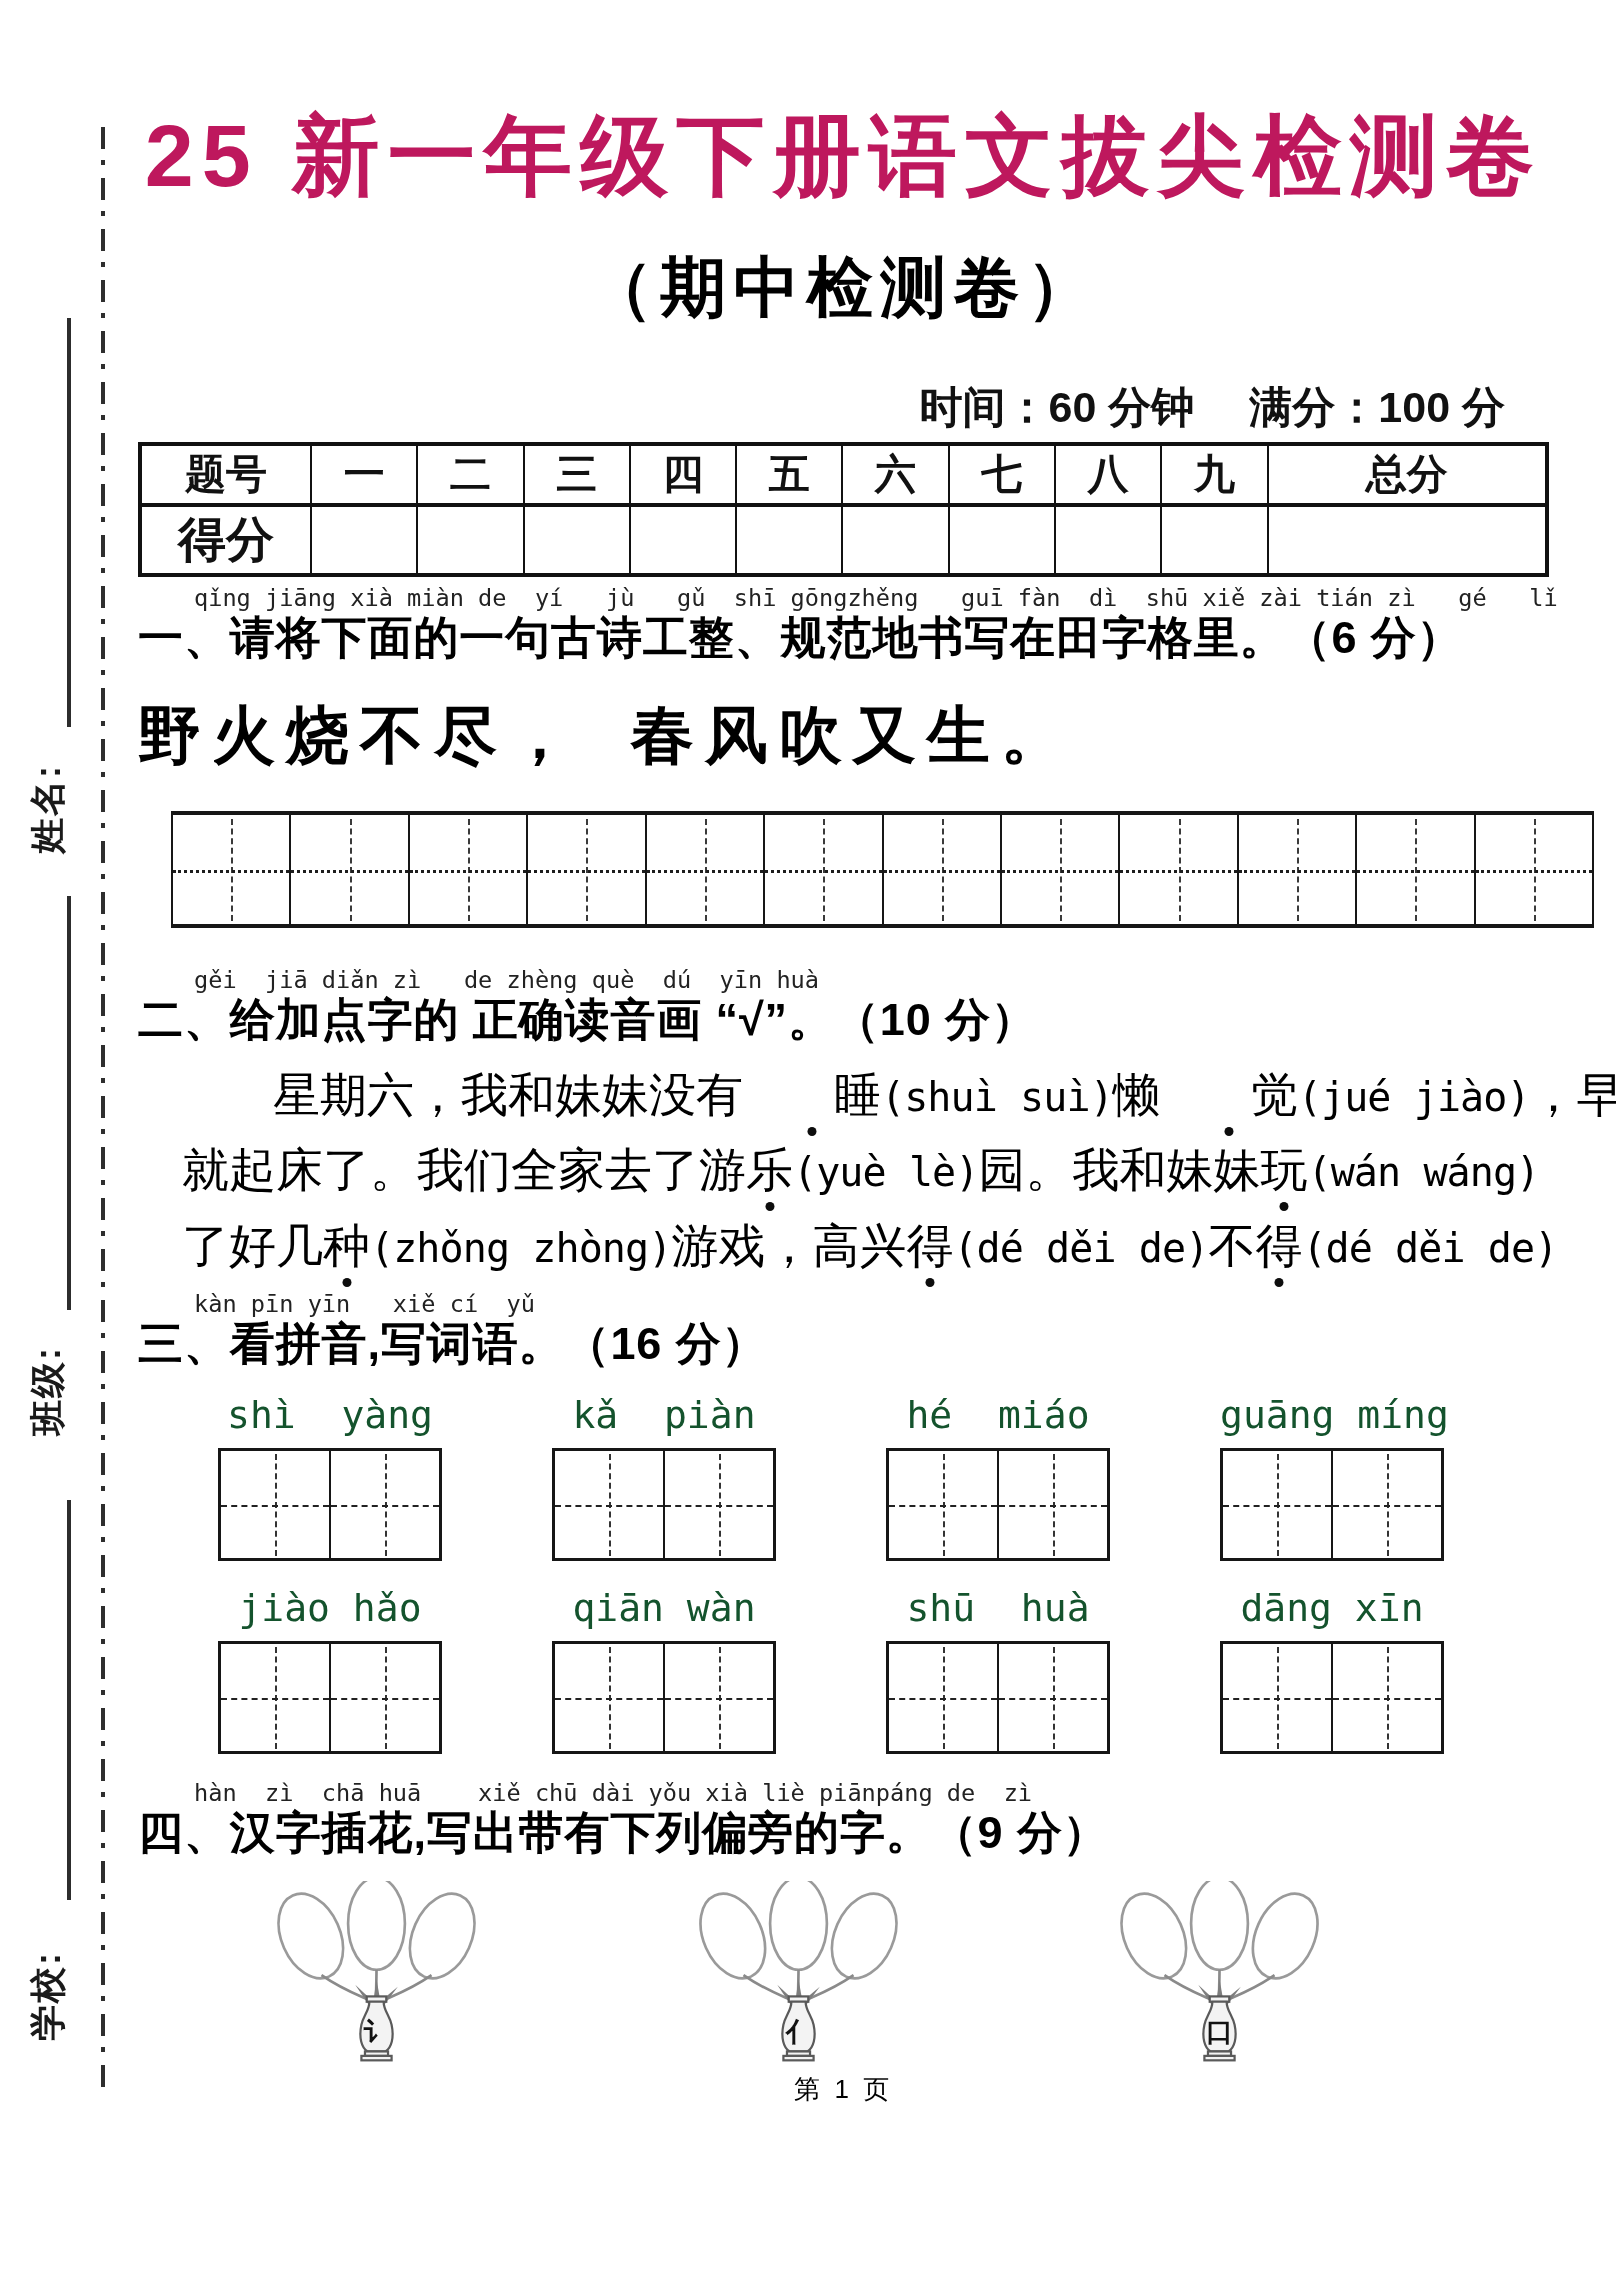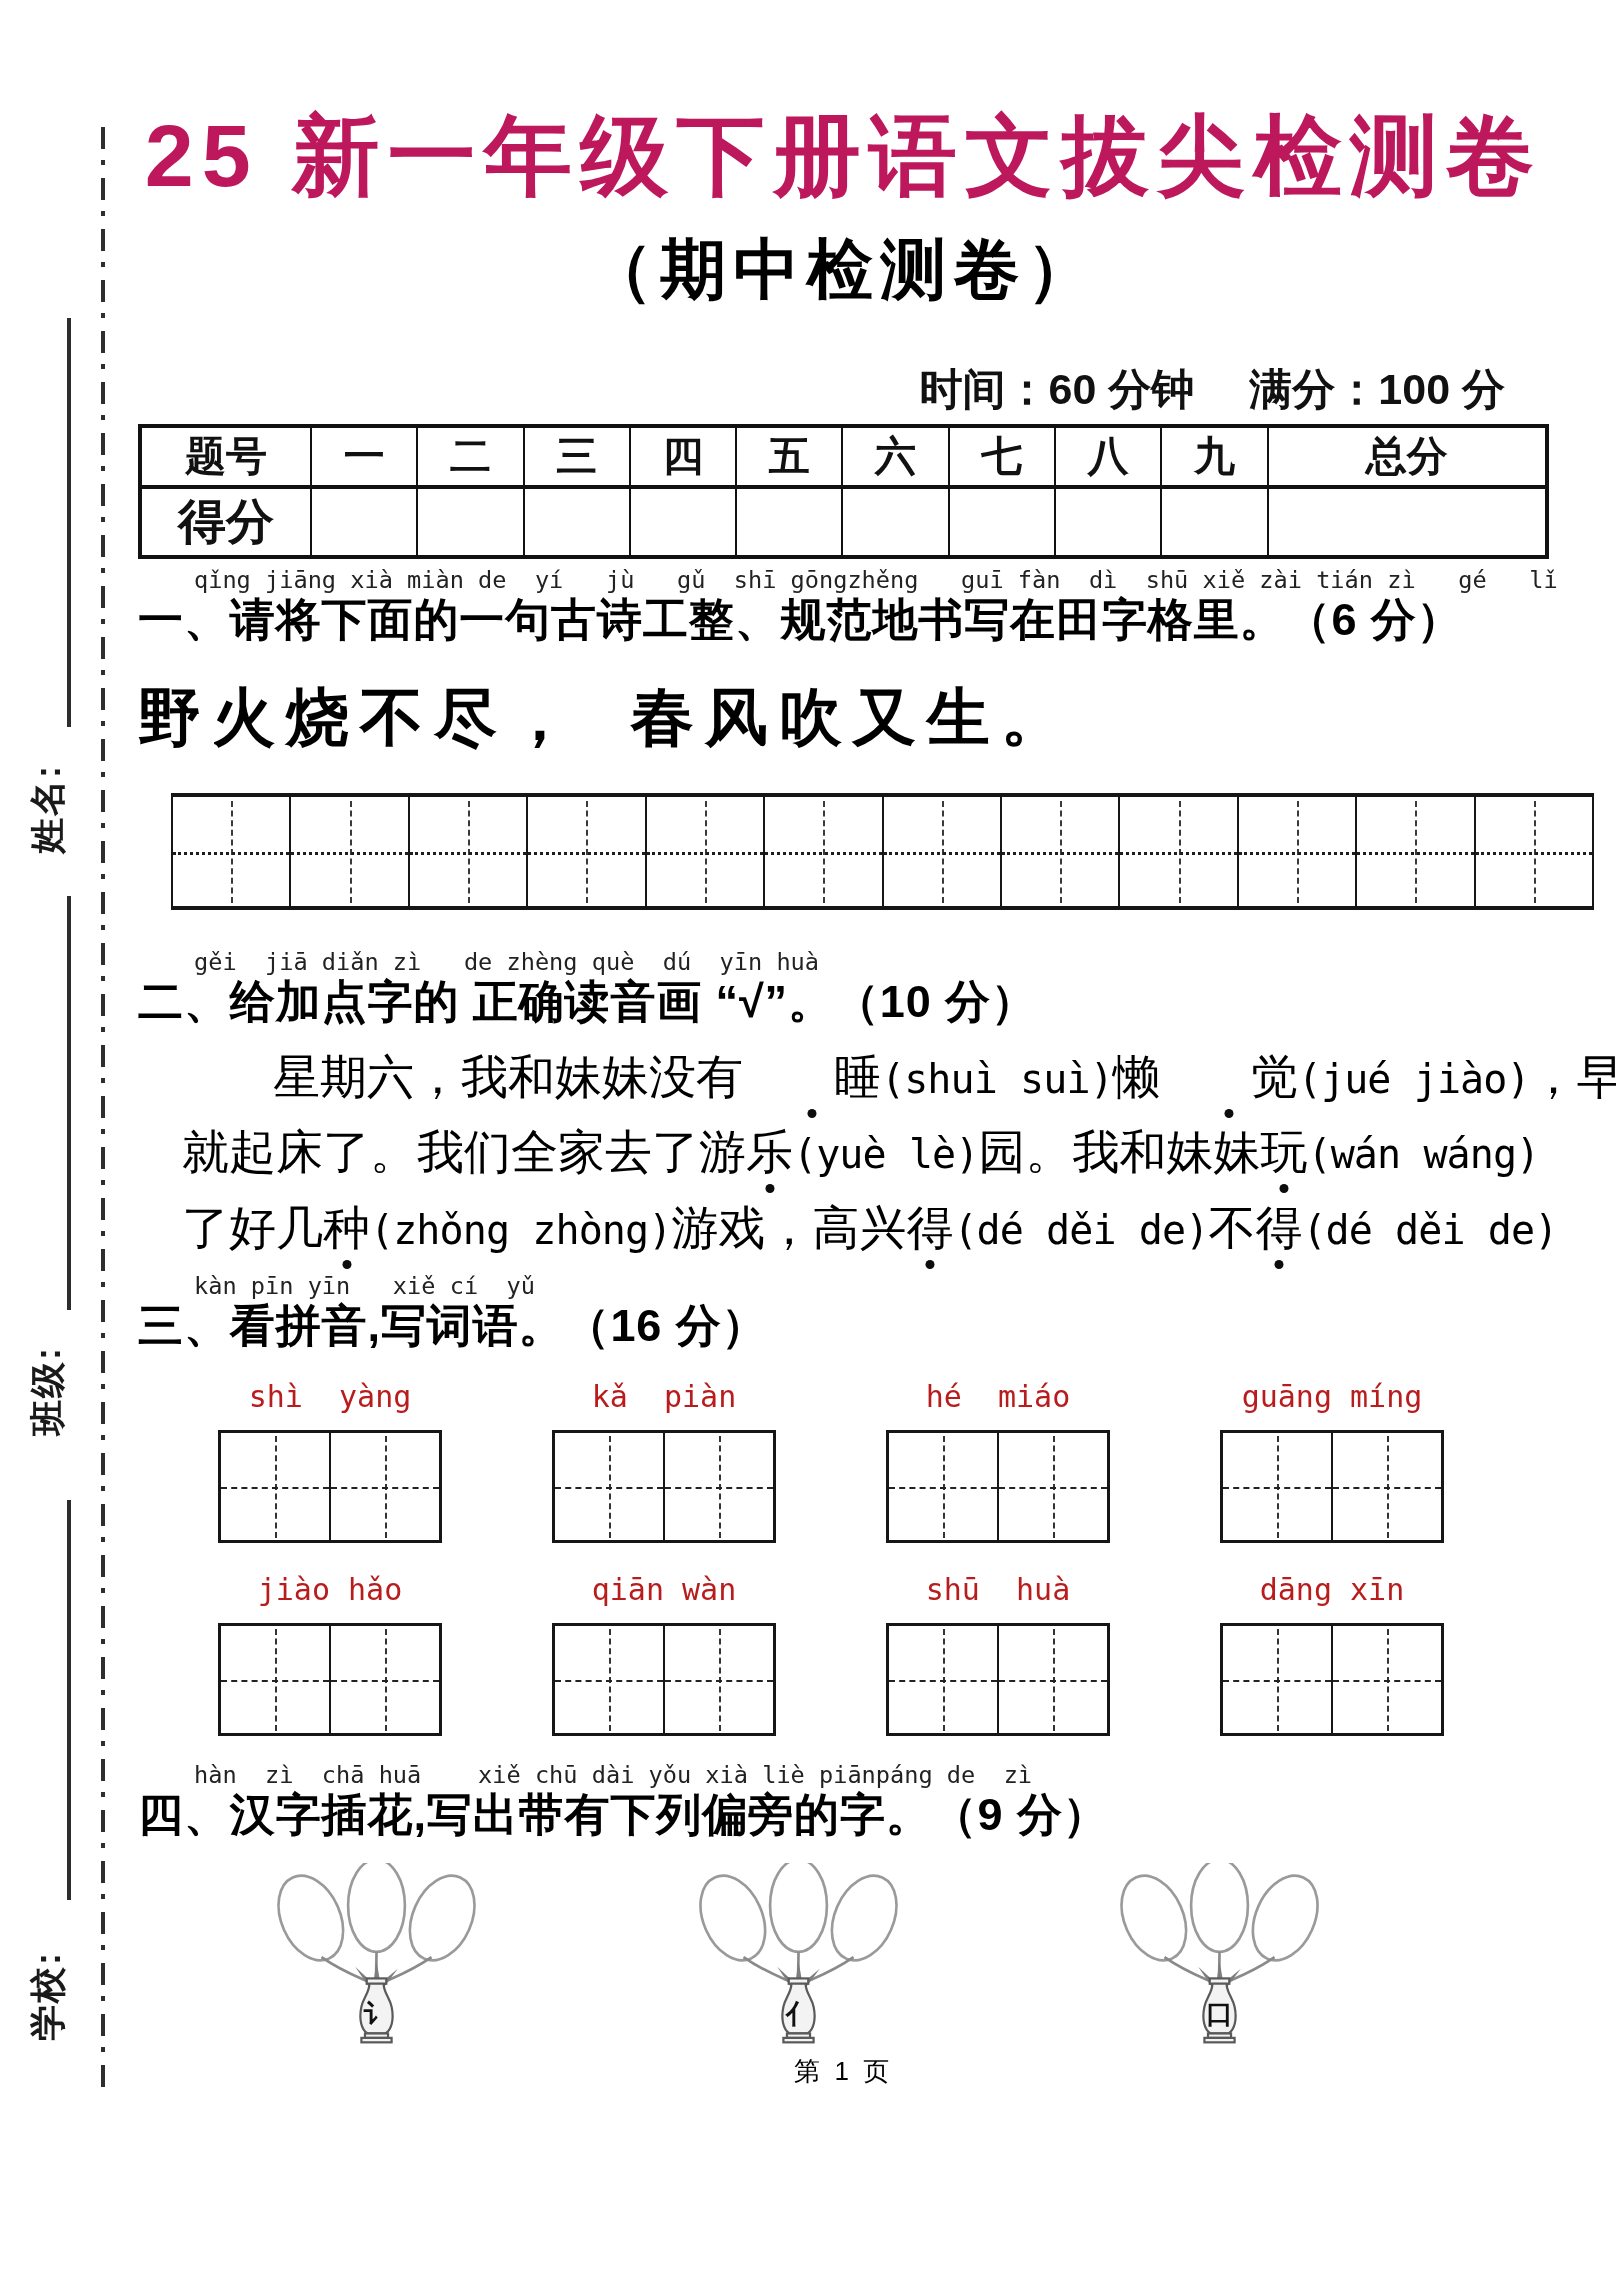--- a/index.html
+++ b/index.html
@@ -14,21 +14,21 @@
   }
   .write-line{position:absolute;left:67px;width:3.6px;background:#2d2d2d;}
   .side-label{
     position:absolute;left:-9px;width:113px;height:58px;line-height:58px;
     text-align:center;transform:rotate(-90deg);font-size:36px;font-weight:600;color:#1a1a1a;
     letter-spacing:1.8px;white-space:nowrap;
   }
   
   .content{position:absolute;left:138px;top:0;width:1411px;}
   .title{margin-top:107px;font-size:88px;line-height:1.12;font-weight:700;text-align:center;letter-spacing:8.2px;color:#be185d;}
-  .subtitle{margin-top:22px;font-size:66px;line-height:1.25;font-weight:900;text-align:center;letter-spacing:7.3px;color:#000;}
+  .subtitle{margin-top:40px;font-size:66px;line-height:1.25;font-weight:900;text-align:center;letter-spacing:7.3px;color:#000;}
   .meta{margin-top:56px;font-size:43px;line-height:1.1;text-align:right;padding-right:44px;font-weight:600;}
   
   table.score{width:100%;border-collapse:collapse;margin-top:11px;table-layout:fixed;}
   table.score th,table.score td{border:2.7px solid #111;text-align:center;font-weight:600;}
   table.score{border:4.5px solid #111;}
   table.score tr.hdr th{height:55px;font-size:41px;border-bottom:4.5px solid #111;}
   table.score tr.scr td{height:64px;font-size:48px;}
   
   .sec-py{font-family:"DejaVu Sans Mono",monospace;font-size:23.6px;line-height:24.5px;margin-left:56px;white-space:pre;color:#222;}
   .sec-h{font-size:45px;line-height:1.18;font-weight:900;letter-spacing:0.9px;color:#000;}
@@ -46,21 +46,21 @@
   .tzg-cell::after{content:"";position:absolute;top:50%;left:0;right:0;border-top:3.2px dotted #1d1d1d;}
   
   .para{margin-top:20px;padding-left:44px;font-size:47px;color:#000;}
   .para-line{line-height:58px;margin-bottom:15.5px;white-space:nowrap;}
   .para-line.indent{text-indent:91px;}
   .para .py{font-family:"DejaVu Sans Mono",monospace;font-size:40px;letter-spacing:-0.9px;}
   .para .dot{position:relative;display:inline-block;}
   .para .dot::after{content:"";position:absolute;left:50%;transform:translateX(-50%);bottom:-11.8px;width:9px;height:9px;border-radius:50%;background:#0d0d0d;}
   
   .word-py-row{display:flex;justify-content:space-between;padding:0 105px 0 80px;margin-top:23.6px;}
-  .word-py{width:224px;text-align:center;font-family:"DejaVu Sans Mono",monospace;font-size:30px;line-height:42px;white-space:pre;color:#b91c1c;}
+  .word-py{width:224px;text-align:center;font-family:"DejaVu Sans Mono",monospace;font-size:38px;line-height:42px;white-space:pre;color:#14532d;}
   .box-row{display:flex;justify-content:space-between;padding:0 105px 0 80px;margin-top:12.7px;}
   .word-box{width:224px;height:113px;border:3.6px solid #161616;display:flex;box-sizing:border-box;background:#fff;}
   .word-box .wb-cell{flex:1;position:relative;border-right:2.7px solid #161616;}
   .word-box .wb-cell:last-child{border-right:none;}
   .word-box .wb-cell::before{content:"";position:absolute;left:50%;top:2.7px;bottom:2.7px;border-left:2.3px dashed #333;}
   .word-box .wb-cell::after{content:"";position:absolute;top:50%;left:0;right:0;border-top:2.7px dashed #222;}
   
   .vase-row{display:flex;justify-content:space-between;padding:0 202px 0 111px;margin-top:22px;}
   .vase-svg{width:255px;height:182px;}
   .vase-label{font-family:"Liberation Serif",serif;font-weight:bold;fill:#111;}

